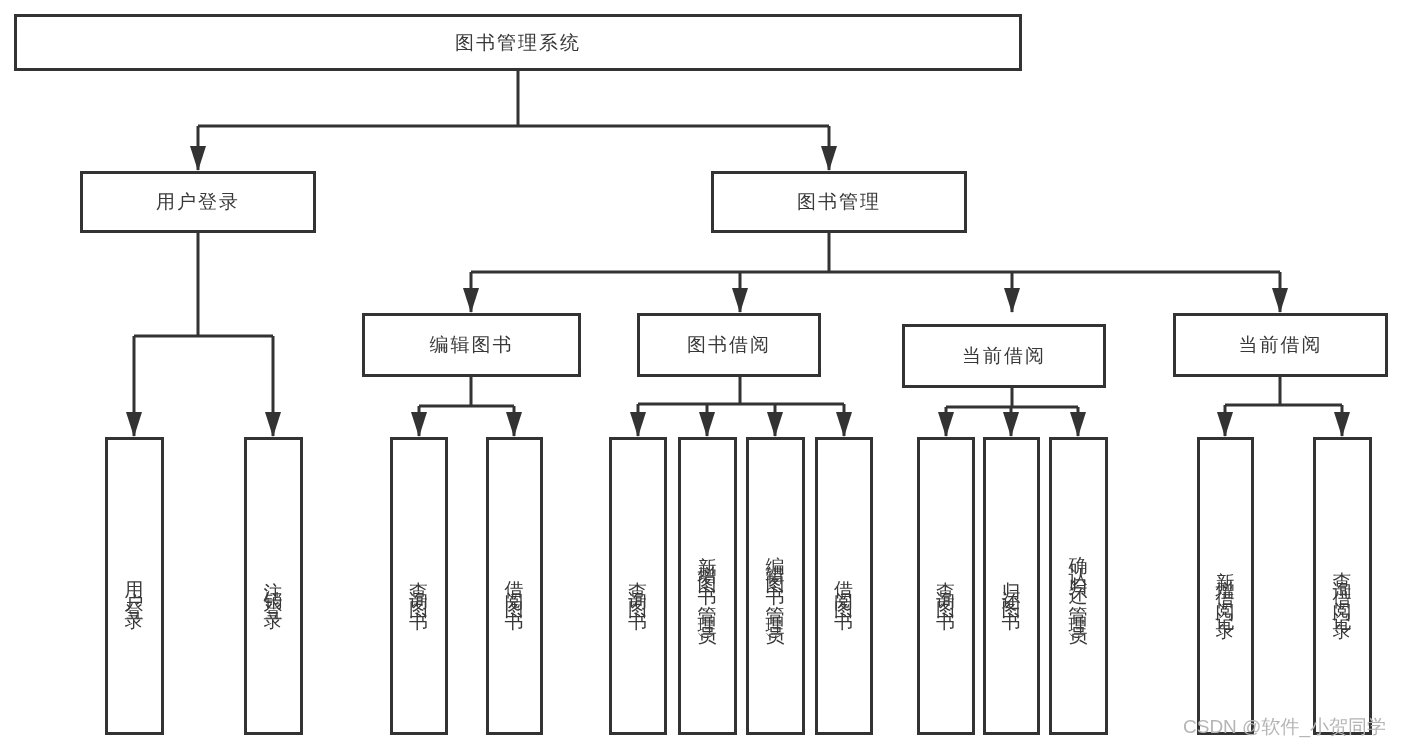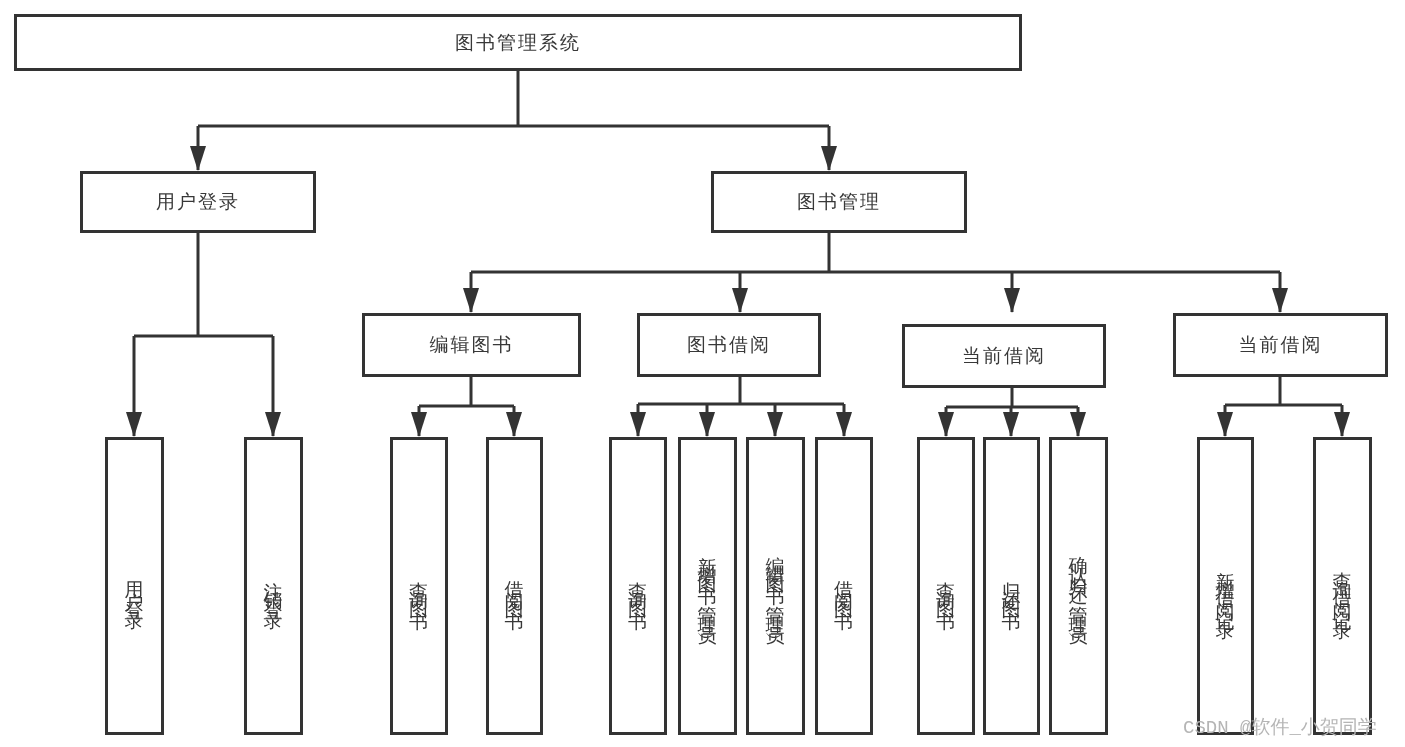--- a/index.html
+++ b/index.html
@@ -42,21 +42,20 @@
     text-orientation:mixed;
     white-space:nowrap;
   }
   .watermark{
     position:absolute;
     left:1183px;top:714px;
     z-index:3;
     font-size:19px;
     color:var(--watermark);
     white-space:nowrap;
-    font-family:Liberation Mono, monospace;
   }
 </style>
 </head>
 <body>
 
 <div class="canvas">
 
   <svg class="wires" width="1405" height="747" viewBox="0 0 1405 747">
     <defs>
       <marker id="arrowhead" markerUnits="userSpaceOnUse" markerWidth="27" markerHeight="18" refX="24" refY="8" orient="auto">

